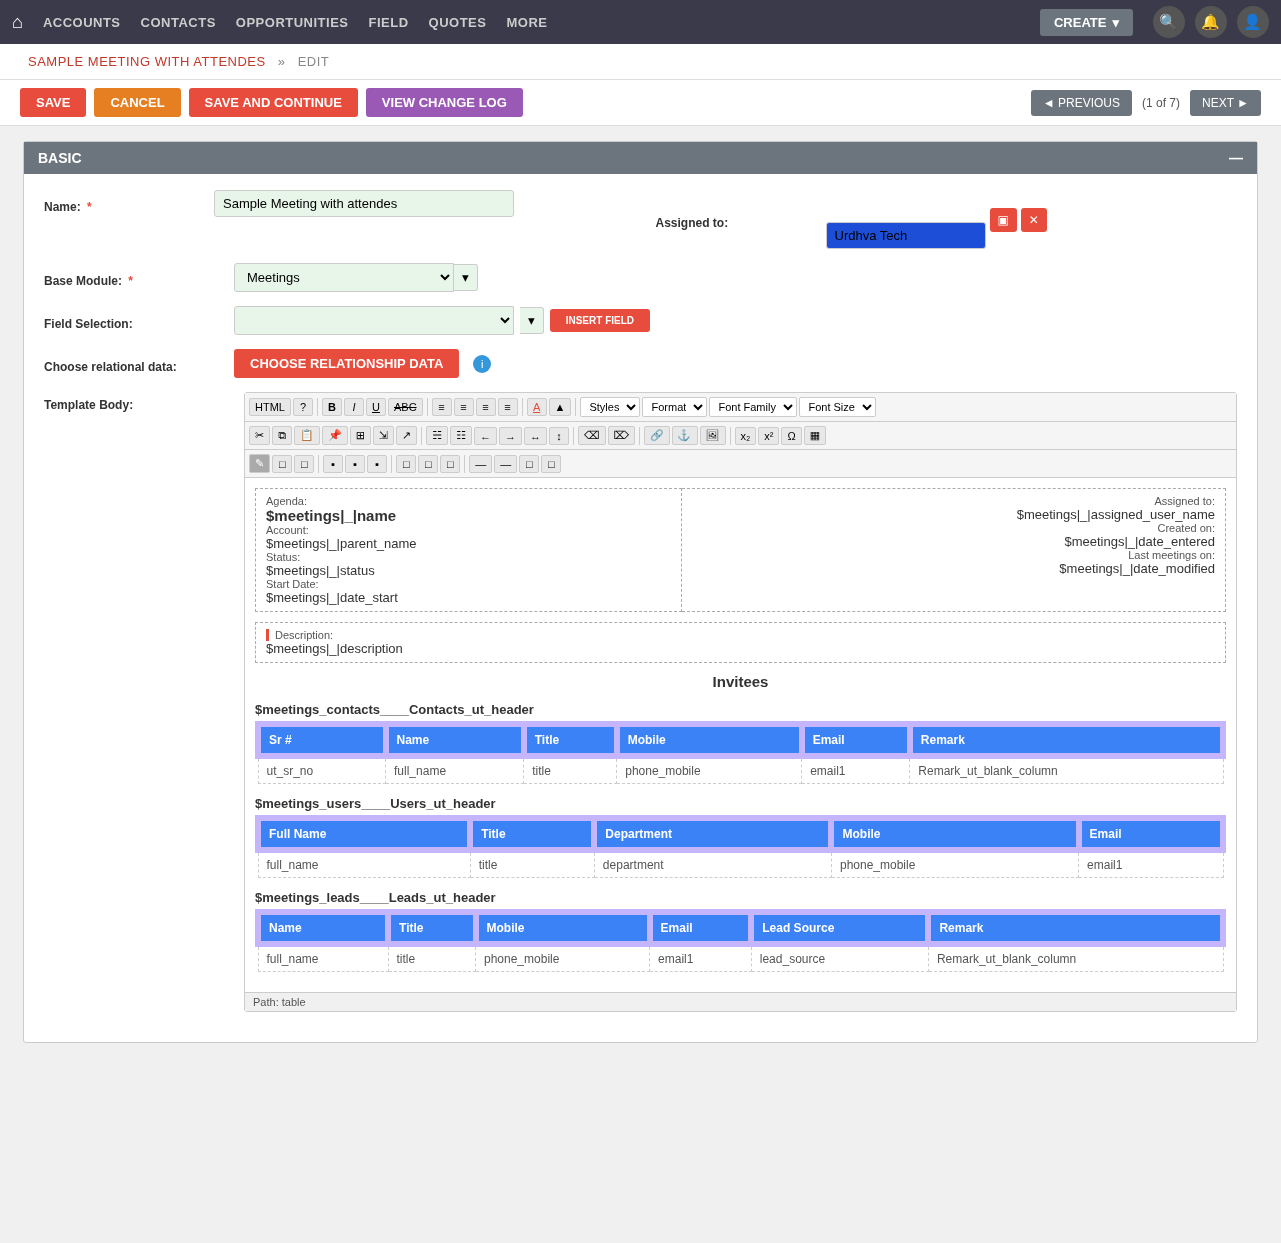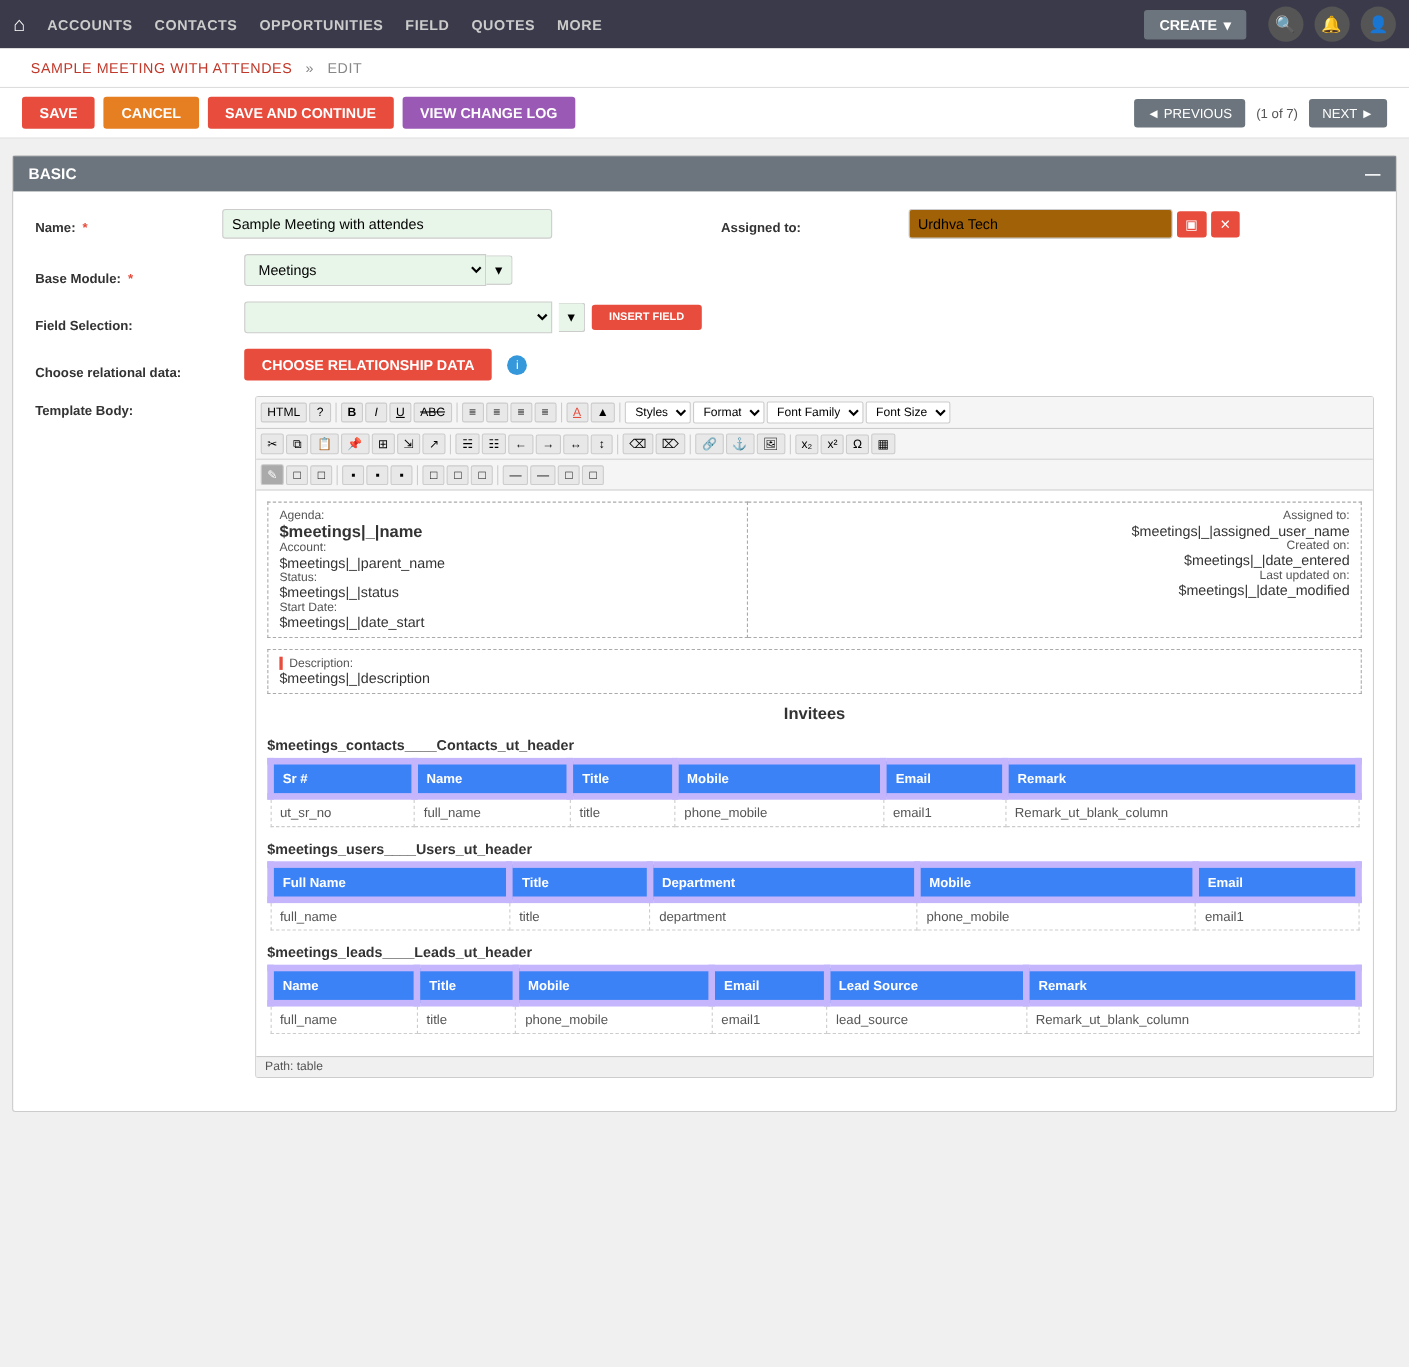--- a/index.html
+++ b/index.html
@@ -62,21 +62,21 @@
     .btn-save { background: #e74c3c; color: #fff; border: none; padding: 7px 16px; border-radius: 3px; cursor: pointer; font-weight: bold; font-size: 13px; }
     .btn-cancel { background: #e67e22; color: #fff; border: none; padding: 7px 16px; border-radius: 3px; cursor: pointer; font-weight: bold; font-size: 13px; }
     .btn-save-continue { background: #e74c3c; color: #fff; border: none; padding: 7px 16px; border-radius: 3px; cursor: pointer; font-weight: bold; font-size: 13px; }
     .btn-view-log { background: #9b59b6; color: #fff; border: none; padding: 7px 16px; border-radius: 3px; cursor: pointer; font-weight: bold; font-size: 13px; }
     .nav-spacer { flex: 1; }
     .pagination { display: flex; align-items: center; gap: 4px; }
     .btn-prev, .btn-next { background: #6c757d; color: #fff; border: none; padding: 6px 12px; border-radius: 3px; cursor: pointer; font-size: 12px; }
     .page-count { font-size: 12px; color: #555; padding: 0 6px; }
 
     
-    .main-content { padding: 15px 11px; }
+    .main-content { padding: 15px 23px; }
 
     
     .section-panel {
       background: #fff;
       border: 1px solid #ccc;
       border-radius: 3px;
       margin-bottom: 15px;
     }
     .section-header {
       background: #6c757d;
@@ -84,21 +84,21 @@
       padding: 8px 14px;
       font-weight: bold;
       font-size: 14px;
       display: flex;
       justify-content: space-between;
       align-items: center;
     }
     .section-body { padding: 16px 20px; }
 
     
-    .form-row { display: flex; align-items: flex-end; margin-bottom: 14px; gap: 30px; }
+    .form-row { display: flex; align-items: center; margin-bottom: 14px; gap: 30px; }
     .form-label { width: 160px; font-weight: bold; font-size: 12px; padding-top: 6px; flex-shrink: 0; }
     .form-label .required { color: #e74c3c; margin-left: 3px; }
     .form-input {
       width: 100%; border: 1px solid #ccc; border-radius: 3px;
       padding: 5px 8px; font-size: 13px; background: #e8f5e9;
     }
     .form-select-wrap { display: flex; align-items: center; gap: 0; }
     .form-select {
       border: 1px solid #ccc; border-radius: 3px 0 0 3px;
       padding: 5px 8px; font-size: 13px; background: #e8f5e9;
@@ -121,21 +121,21 @@
     }
     .btn-insert-field {
       background: #e74c3c; color: #fff; border: none;
       padding: 6px 16px; border-radius: 3px; cursor: pointer;
       font-weight: bold; font-size: 10px;
     }
 
     .btn-choose-rel { background: #e74c3c; color: #fff; border: none; padding: 7px 16px; border-radius: 3px; cursor: pointer; font-weight: bold; font-size: 13px; }
     .info-icon { display: inline-flex; align-items: center; justify-content: center; width: 18px; height: 18px; border-radius: 50%; background: #3498db; color: #fff; font-size: 11px; margin-left: 6px; cursor: pointer; }
     .assigned-input-wrap { display: flex; align-items: center; gap: 4px; flex: 1; }
-    .assigned-input { border: 1px solid #ccc; border-radius: 3px; padding: 5px 8px; font-size: 13px; background: #a16207; width: 240px; }
+    .assigned-input { border: 1px solid #ccc; border-radius: 3px; padding: 5px 8px; font-size: 13px; background: #1d4ed8; width: 160px; margin-top: 32px; }
     .btn-assigned-sel { background: #e74c3c; color: #fff; border: none; padding: 5px 8px; border-radius: 3px; cursor: pointer; font-size: 12px; }
     .btn-assigned-clear { background: #e74c3c; color: #fff; border: none; padding: 5px 8px; border-radius: 3px; cursor: pointer; font-size: 12px; }
 
     
     .editor-wrap { border: 1px solid #ccc; border-radius: 3px; }
     .editor-toolbar {
       background: #f5f5f5;
       border-bottom: 1px solid #ccc;
       padding: 4px;
       display: flex;
@@ -380,21 +380,21 @@
                       <div class="template-label">Status:</div>
                       <div>$meetings|_|status</div>
                       <div class="template-label">Start Date:</div>
                       <div>$meetings|_|date_start</div>
                     </td>
                     <td style="padding:6px 10px;border:1px dashed #aaa;vertical-align:top;text-align:right;">
                       <div class="template-label">Assigned to:</div>
                       <div>$meetings|_|assigned_user_name</div>
                       <div class="template-label">Created on:</div>
                       <div>$meetings|_|date_entered</div>
-                      <div class="template-label">Last updated on:</div>
+                      <div class="template-label">Last meetings on:</div>
                       <div>$meetings|_|date_modified</div>
                     </td>
                   </tr>
                 </tbody>
                   </table>
 
                 <div class="desc-block">
                   <div style="border-left:3px solid #e74c3c;padding-left:6px;color:#555;font-size:11px;">Description:</div>
                   <div>$meetings|_|description</div>
                 </div>

